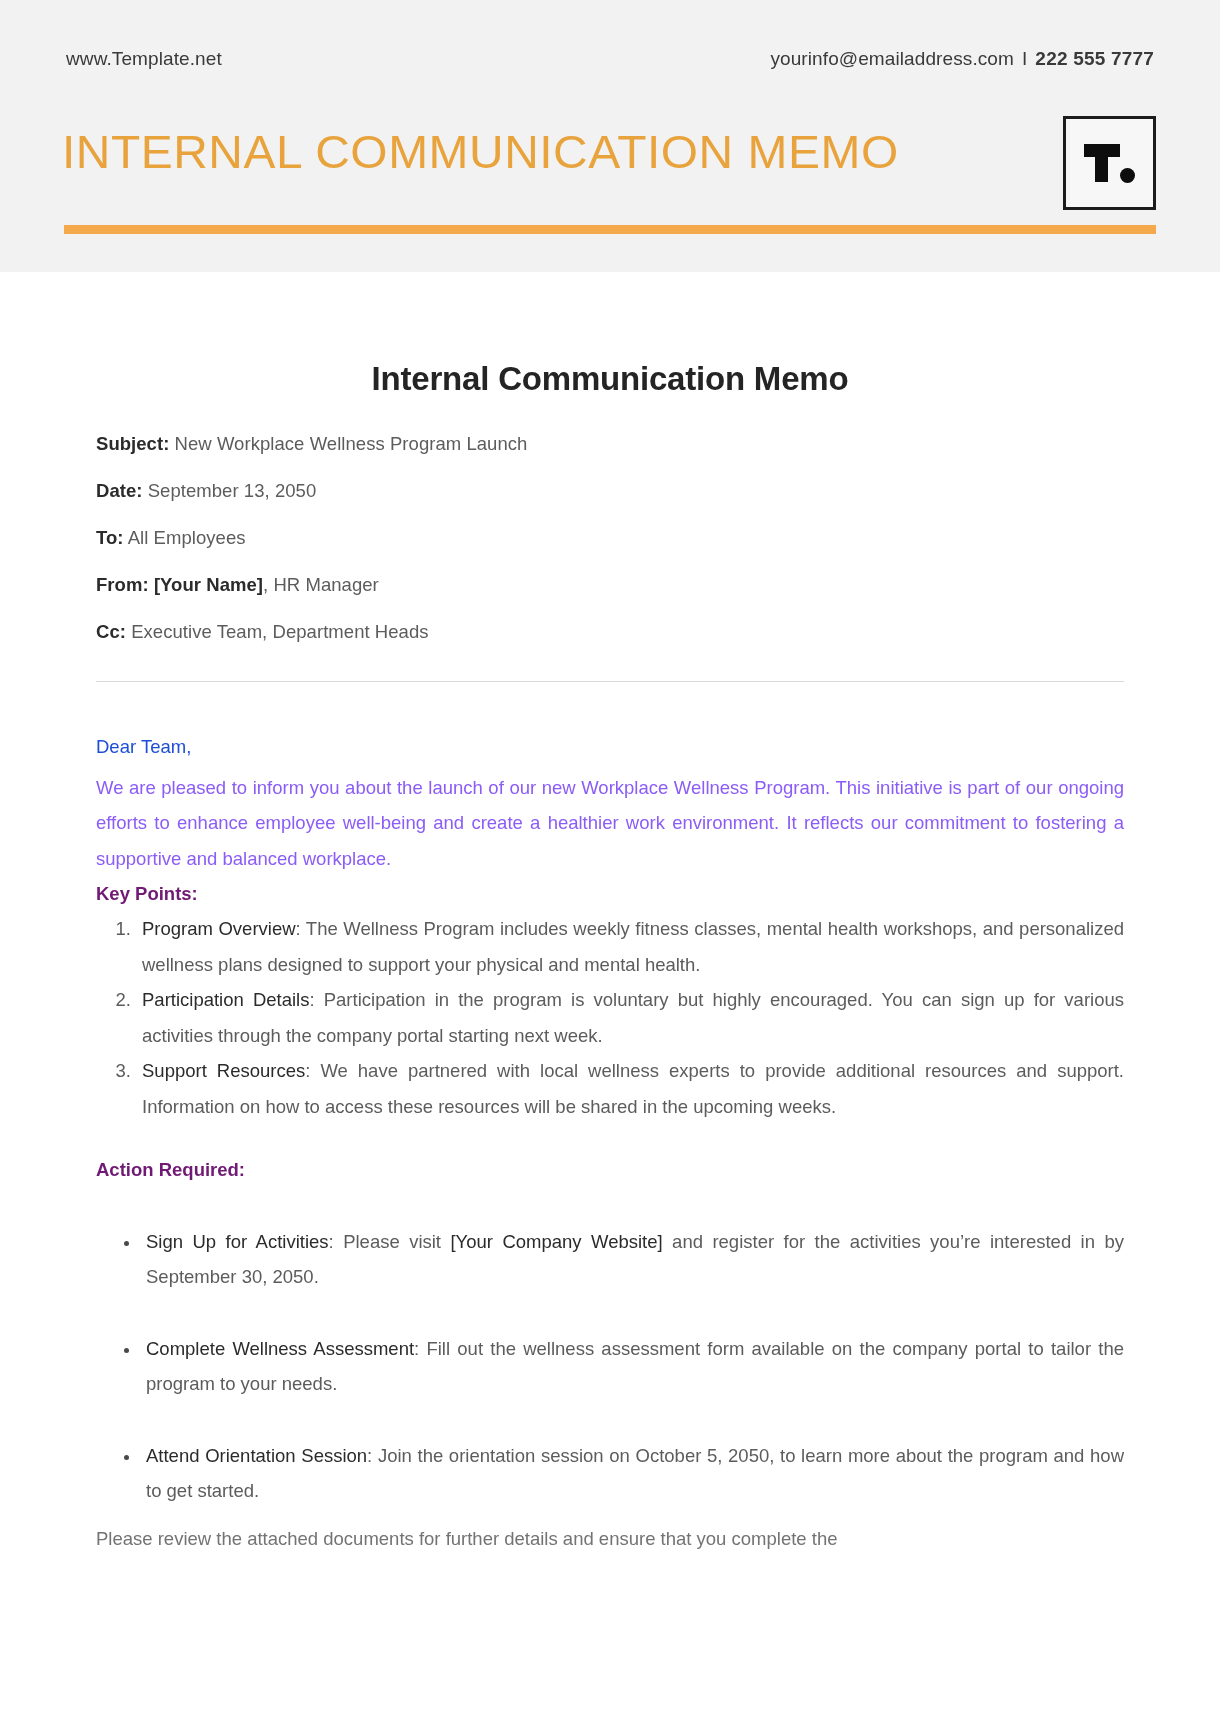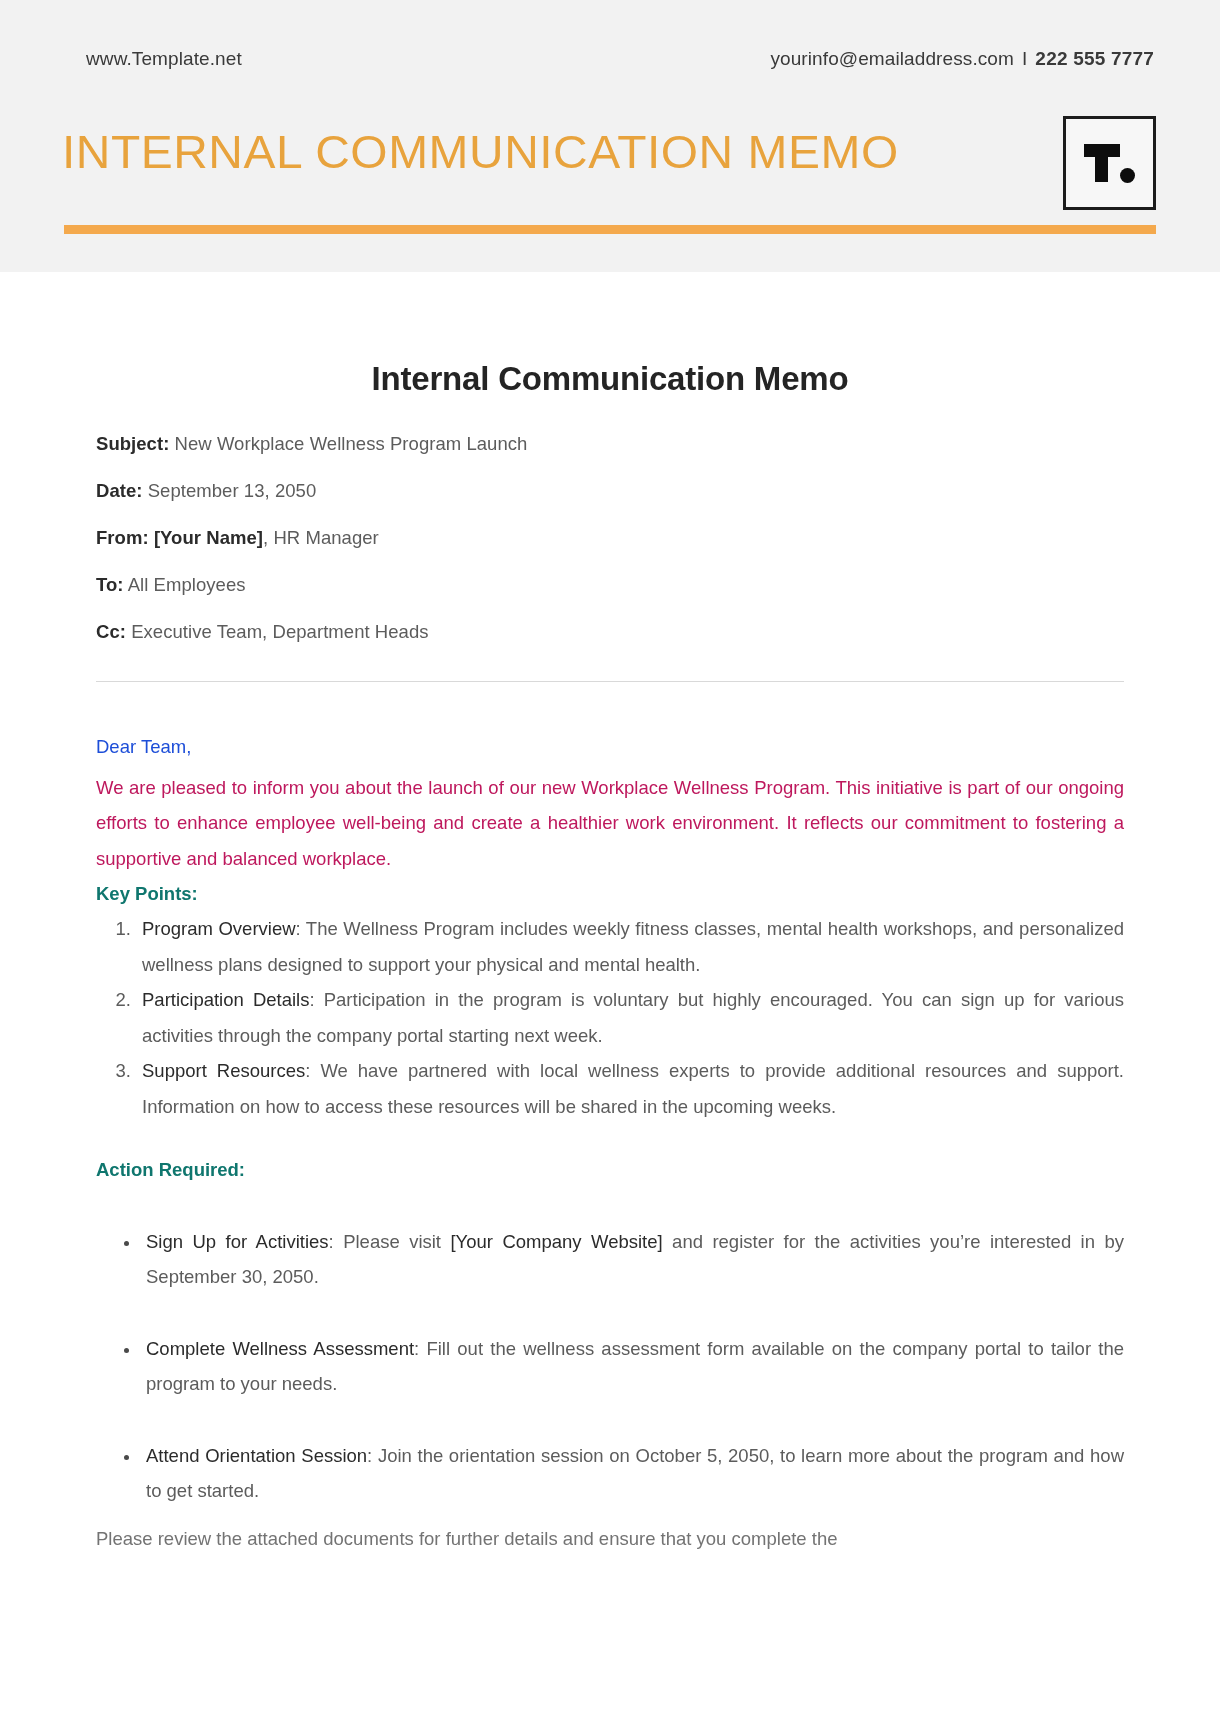--- a/index.html
+++ b/index.html
@@ -21,21 +21,20 @@
   }
 
   .header-contact-row {
     position: absolute;
     top: 48px;
     left: 66px;
     right: 66px;
     display: flex;
     justify-content: space-between;
     align-items: baseline;
-    margin-left: 20px;
   }
 
   .site-url {
     font-size: 19px;
     color: #3a3a3a;
     letter-spacing: 0.1px;
   }
 
   .contact-right {
     font-size: 19px;
@@ -146,31 +145,31 @@
 
   .salutation {
     font-size: 18.5px;
     color: #1d4ed8;
     margin-bottom: 9px;
     line-height: 1.45;
   }
 
   .para {
     font-size: 18.5px;
-    color: #be185d;
+    color: #8b5cf6;
     line-height: 1.92;
     text-align: justify;
     text-justify: inter-word;
     margin-bottom: 0;
   }
 
   .section-label {
     font-size: 18.5px;
     font-weight: bold;
-    color: #0f766e;
+    color: #701a75;
     line-height: 1.9;
   }
   .section-label.spaced { margin-top: 28px; }
 
   ol.numbered {
     margin: 0 0 0 26px;
     padding-left: 14px;
     list-style-position: outside;
   }
   ol.numbered > li {
@@ -243,28 +242,28 @@
   <div class="meta-list">
     <div class="meta-row">
       <b>Subject:</b>
       <span>New Workplace Wellness Program Launch</span>
     </div>
     <div class="meta-row">
       <b>Date:</b>
       <span>September 13, 2050</span>
     </div>
     <div class="meta-row">
+      <b>To:</b>
+      <span>All Employees</span>
+    </div>
+    <div class="meta-row">
       <b>From:</b>
       <b>[Your Name]</b><span>, HR Manager</span>
     </div>
     <div class="meta-row">
-      <b>To:</b>
-      <span>All Employees</span>
-    </div>
-    <div class="meta-row">
       <b>Cc:</b>
       <span>Executive Team, Department Heads</span>
     </div>
   </div>
 
   <div class="divider"></div>
 
   <div class="salutation">Dear Team,</div>
 
   <div class="para">We are pleased to inform you about the launch of our new Workplace Wellness Program. This initiative is part of our ongoing efforts to enhance employee well-being and create a healthier work environment. It reflects our commitment to fostering a supportive and balanced workplace.</div>

